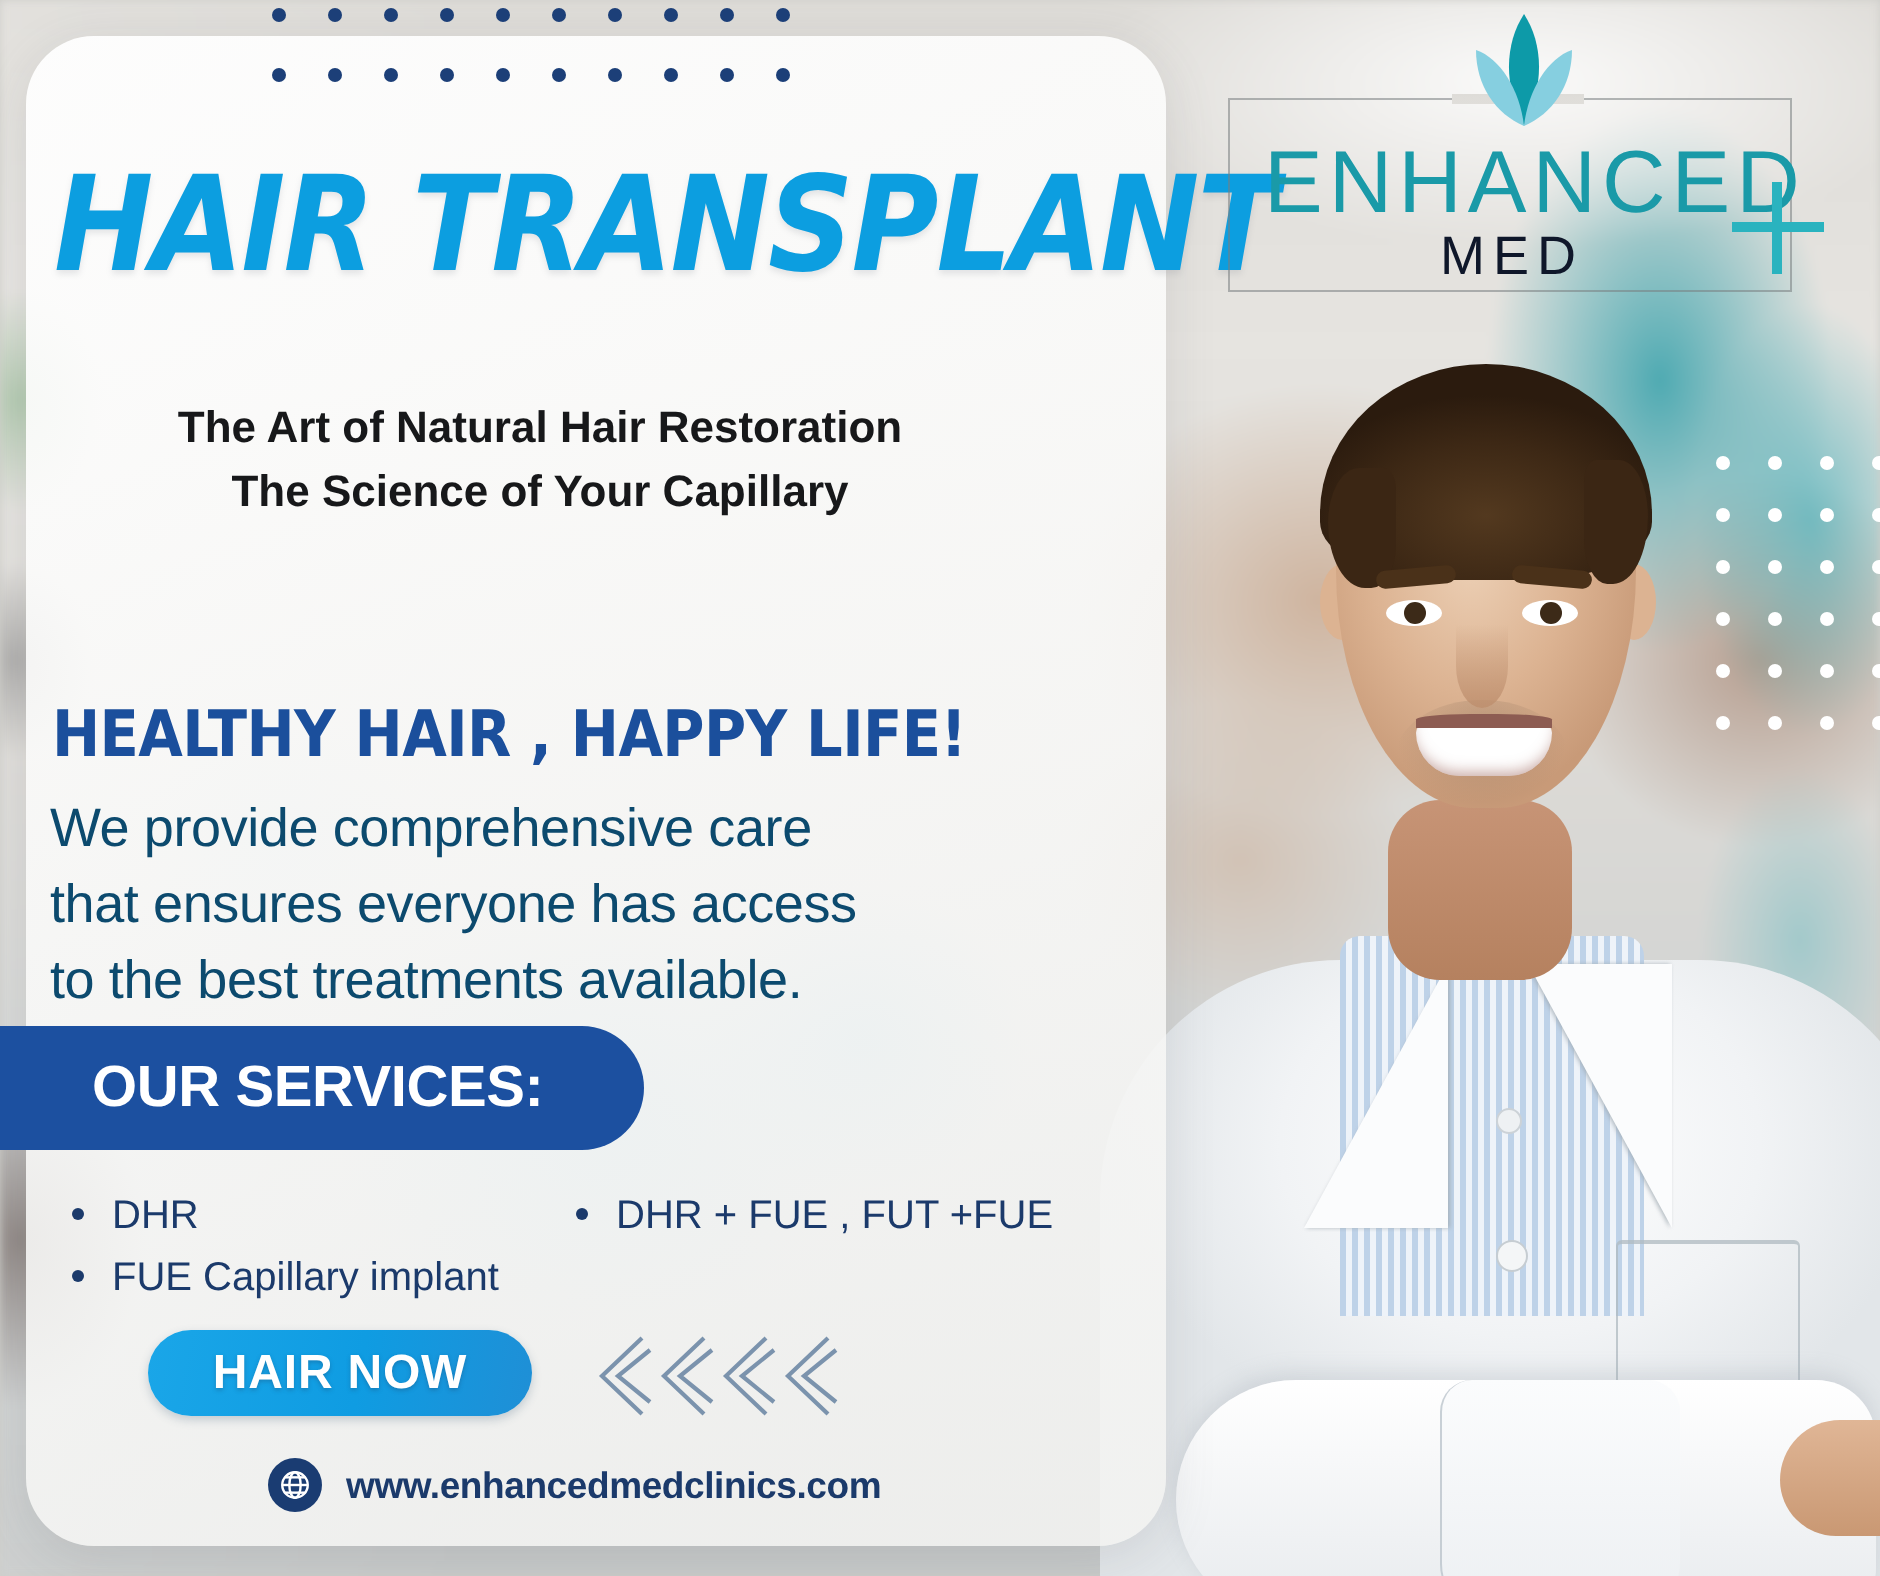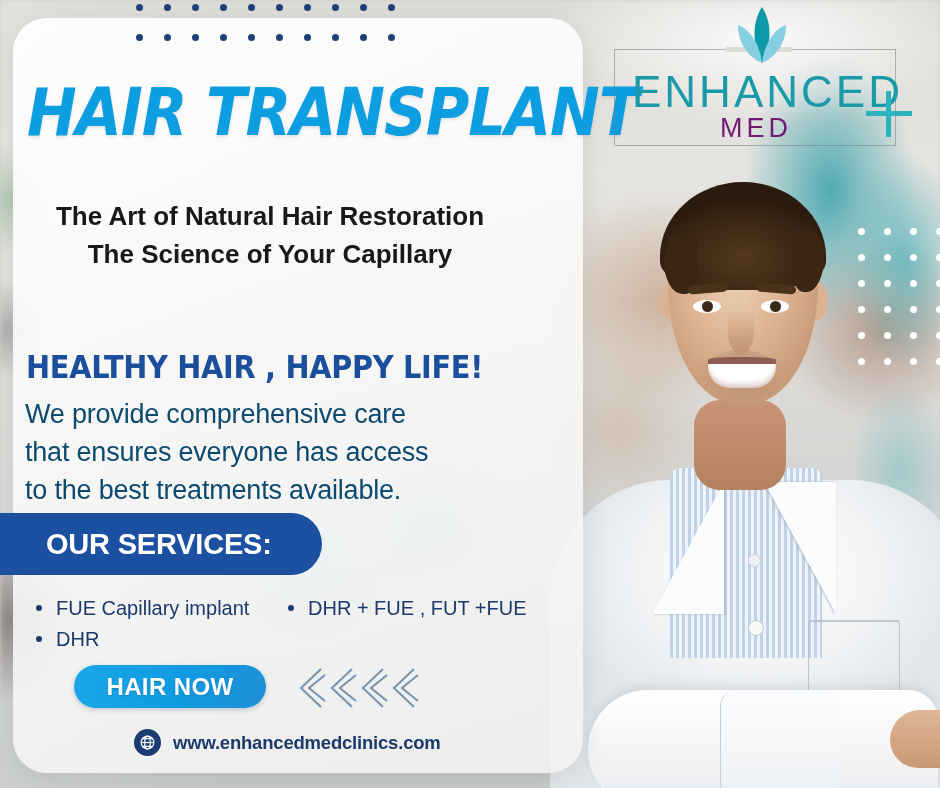--- a/index.html
+++ b/index.html
@@ -112,21 +112,21 @@
   #title{
     position:absolute;left:27px;top:83px;
     font-size:66px;line-height:.92;font-weight:900;color:#0c9ee0;
     font-family:"DejaVu Sans Condensed","Liberation Sans Narrow","Liberation Sans",sans-serif;
     letter-spacing:-1px;transform:scaleX(1.0);white-space:nowrap;
     text-shadow:0 2px 3px rgba(120,130,140,.18);
     font-style:italic;
   }
   #subtitle{
     position:absolute;left:0;top:198px;width:540px;text-align:center;
-    font-size:26px;font-weight:700;color:#17181a;line-height:1.45;
+    font-size:22px;font-weight:700;color:#17181a;line-height:1.45;
   }
   #tagline{
     position:absolute;left:26px;top:348px;
     font-size:32px;font-weight:900;color:#1b4f9c;letter-spacing:-.3px;white-space:nowrap;
     font-family:"DejaVu Sans Condensed","Liberation Sans Narrow","Liberation Sans",sans-serif;
   }
   #blurb{
     position:absolute;left:25px;top:396px;width:430px;
     font-size:27px;font-weight:500;color:#0c4a6e;line-height:1.4;letter-spacing:-.2px;
   }
@@ -177,21 +177,21 @@
   #logo-frame::before{content:"";position:absolute;left:112px;top:-2px;width:64px;height:4px;background:transparent;}
   #logo-frame-gap{position:absolute;left:112px;top:42px;width:66px;height:5px;background:linear-gradient(180deg,rgba(222,220,216,1),rgba(224,222,218,1));}
   #logo-leaf{position:absolute;left:108px;top:0;width:80px;height:62px;}
   #logo-enhanced{
     position:absolute;left:18px;top:62px;
     font-size:44px;font-weight:400;color:#1a9aa8;letter-spacing:3px;
     font-family:"Liberation Sans",sans-serif;
   }
   #logo-med{
     position:absolute;left:106px;top:108px;
-    font-size:27px;font-weight:400;color:#701a75;letter-spacing:4px;
+    font-size:27px;font-weight:400;color:#0f172a;letter-spacing:4px;
   }
   #logo-plus{position:absolute;left:252px;top:86px;width:46px;height:46px;}
   #logo-plus::before,#logo-plus::after{content:"";position:absolute;background:#2ab3bf;}
   #logo-plus::before{left:20px;top:0;width:5px;height:46px;}
   #logo-plus::after{left:0;top:20px;width:46px;height:5px;}
 </style>
 </head>
 <body>
 
 <div id="bg"></div>
@@ -288,25 +288,25 @@
 <div id="tagline">HEALTHY HAIR , HAPPY LIFE!</div>
 <div id="blurb">We provide comprehensive care that ensures everyone has access to the best treatments available.</div>
 
 <div id="services-banner">
   <span>OUR SERVICES:</span>
 </div>
 
 <div class="svc-col" id="svc-left">
   <div class="svc-item">
     <span class="svc-bullet"></span>
-    <span>FUE Capillary implant</span>
+    <span>DHR</span>
   </div>
   <div class="svc-item">
     <span class="svc-bullet"></span>
-    <span>DHR</span>
+    <span>FUE Capillary implant</span>
   </div>
 </div>
 <div class="svc-col" id="svc-right">
   <div class="svc-item">
     <span class="svc-bullet"></span>
     <span>DHR + FUE , FUT +FUE</span>
   </div>
 </div>
 
 <div id="book-now">

